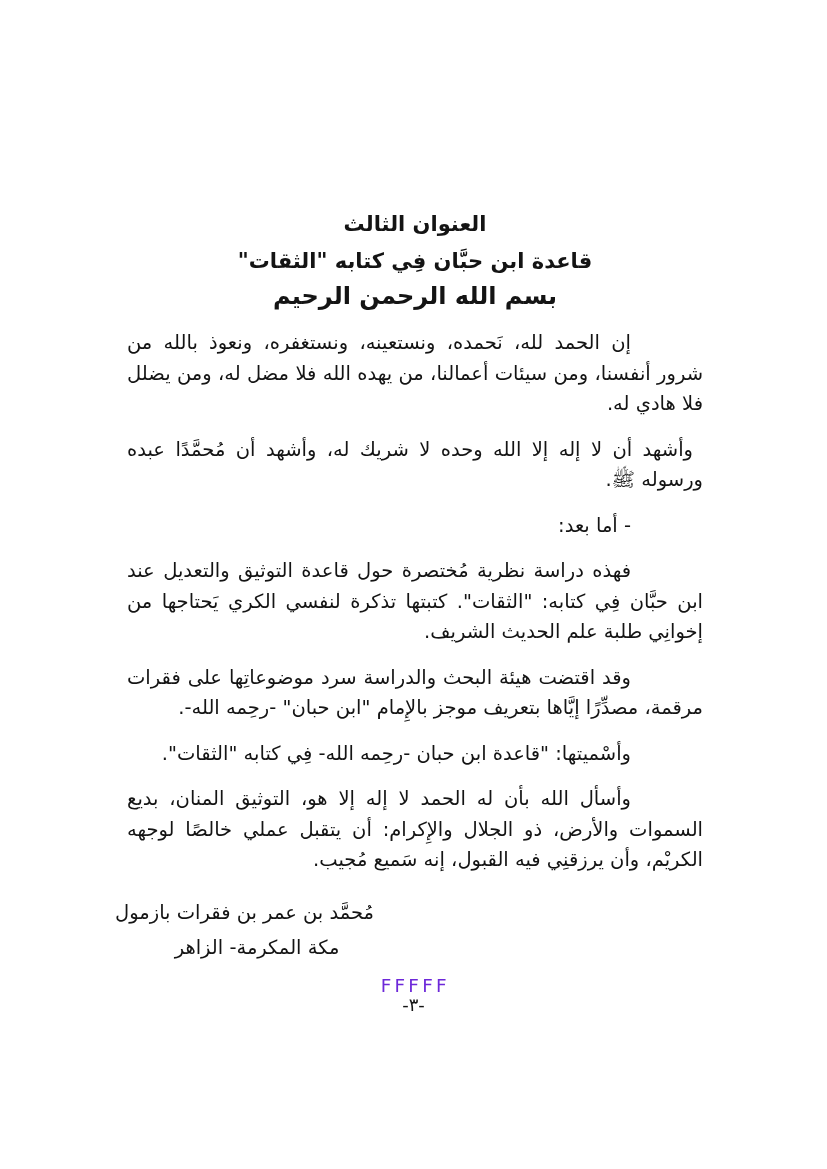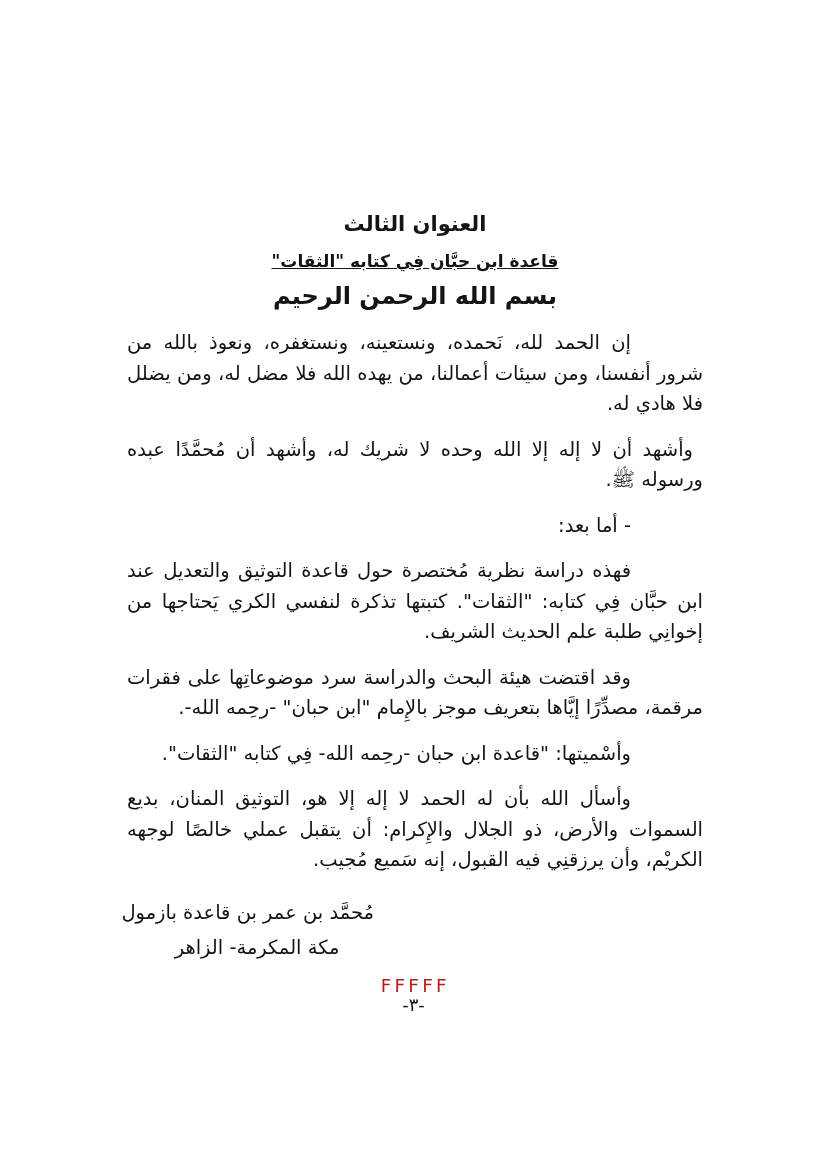--- a/index.html
+++ b/index.html
@@ -31,21 +31,21 @@
     text-align: justify;
     font-size: 19.5px;
     line-height: 30.5px;
   }
   .heading {
     text-align: center;
     font-weight: bold;
     text-indent: 0;
   }
   .heading-1 { font-size: 21px; line-height: 37px; }
-  .heading-2 { font-size: 17px; line-height: 37px; text-decoration: underline; }
+  .heading-2 { font-size: 21px; line-height: 37px; }
   .basmala   { font-size: 24px; line-height: 33px; }
   p.body-par {
     margin: 15px;
     text-indent: 72px;
   }
   p.body-par.indent-sm {
     text-indent: 10px;
   }
   .signature {
     margin: 19px auto 0 28px;
@@ -56,21 +56,21 @@
   }
   .signature div { white-space: nowrap; }
   .separator {
     margin-top: 9px;
     direction: ltr;
     text-align: center;
     font-family: "DejaVu Sans Mono", monospace;
     font-size: 18px;
     letter-spacing: 3px;
     line-height: 24px;
-    color: #b91c1c;
+    color: #6d28d9;
   }
   .page-number {
     position: absolute;
     top: 994px;
     left: 0;
     width: 827px;
     text-align: center;
     direction: rtl;
     font-size: 18px;
     line-height: 22px;
@@ -97,21 +97,21 @@
 
     <p class="body-par">فهذه دراسة نظرية مُختصرة حول قاعدة التوثيق والتعديل عند ابن حبَّان فِي كتابه: "الثقات". كتبتها تذكرة لنفسي الكري يَحتاجها من إخوانِي طلبة علم الحديث الشريف.</p>
 
     <p class="body-par">وقد اقتضت هيئة البحث والدراسة سرد موضوعاتِها على فقرات مرقمة، مصدِّرًا إيَّاها بتعريف موجز بالإِمام "ابن حبان" -رحِمه الله-.</p>
 
     <p class="body-par">وأسْميتها: "قاعدة ابن حبان -رحِمه الله- فِي كتابه "الثقات".</p>
 
     <p class="body-par">وأسأل الله بأن له الحمد لا إله إلا هو، التوثيق المنان، بديع السموات والأرض، ذو الجلال والإِكرام: أن يتقبل عملي خالصًا لوجهه الكريْم، وأن يرزقنِي فيه القبول، إنه سَميع مُجيب.</p>
 
     <div class="signature">
-      <div>مُحمَّد بن عمر بن قاعدة بازمول</div>
+      <div>مُحمَّد بن عمر بن فقرات بازمول</div>
       <div>مكة المكرمة- الزاهر</div>
     </div>
 
     <div class="separator">FFFFF</div>
 
   </div>
 
   <div class="page-number">-٣-</div>
 </div>
 

